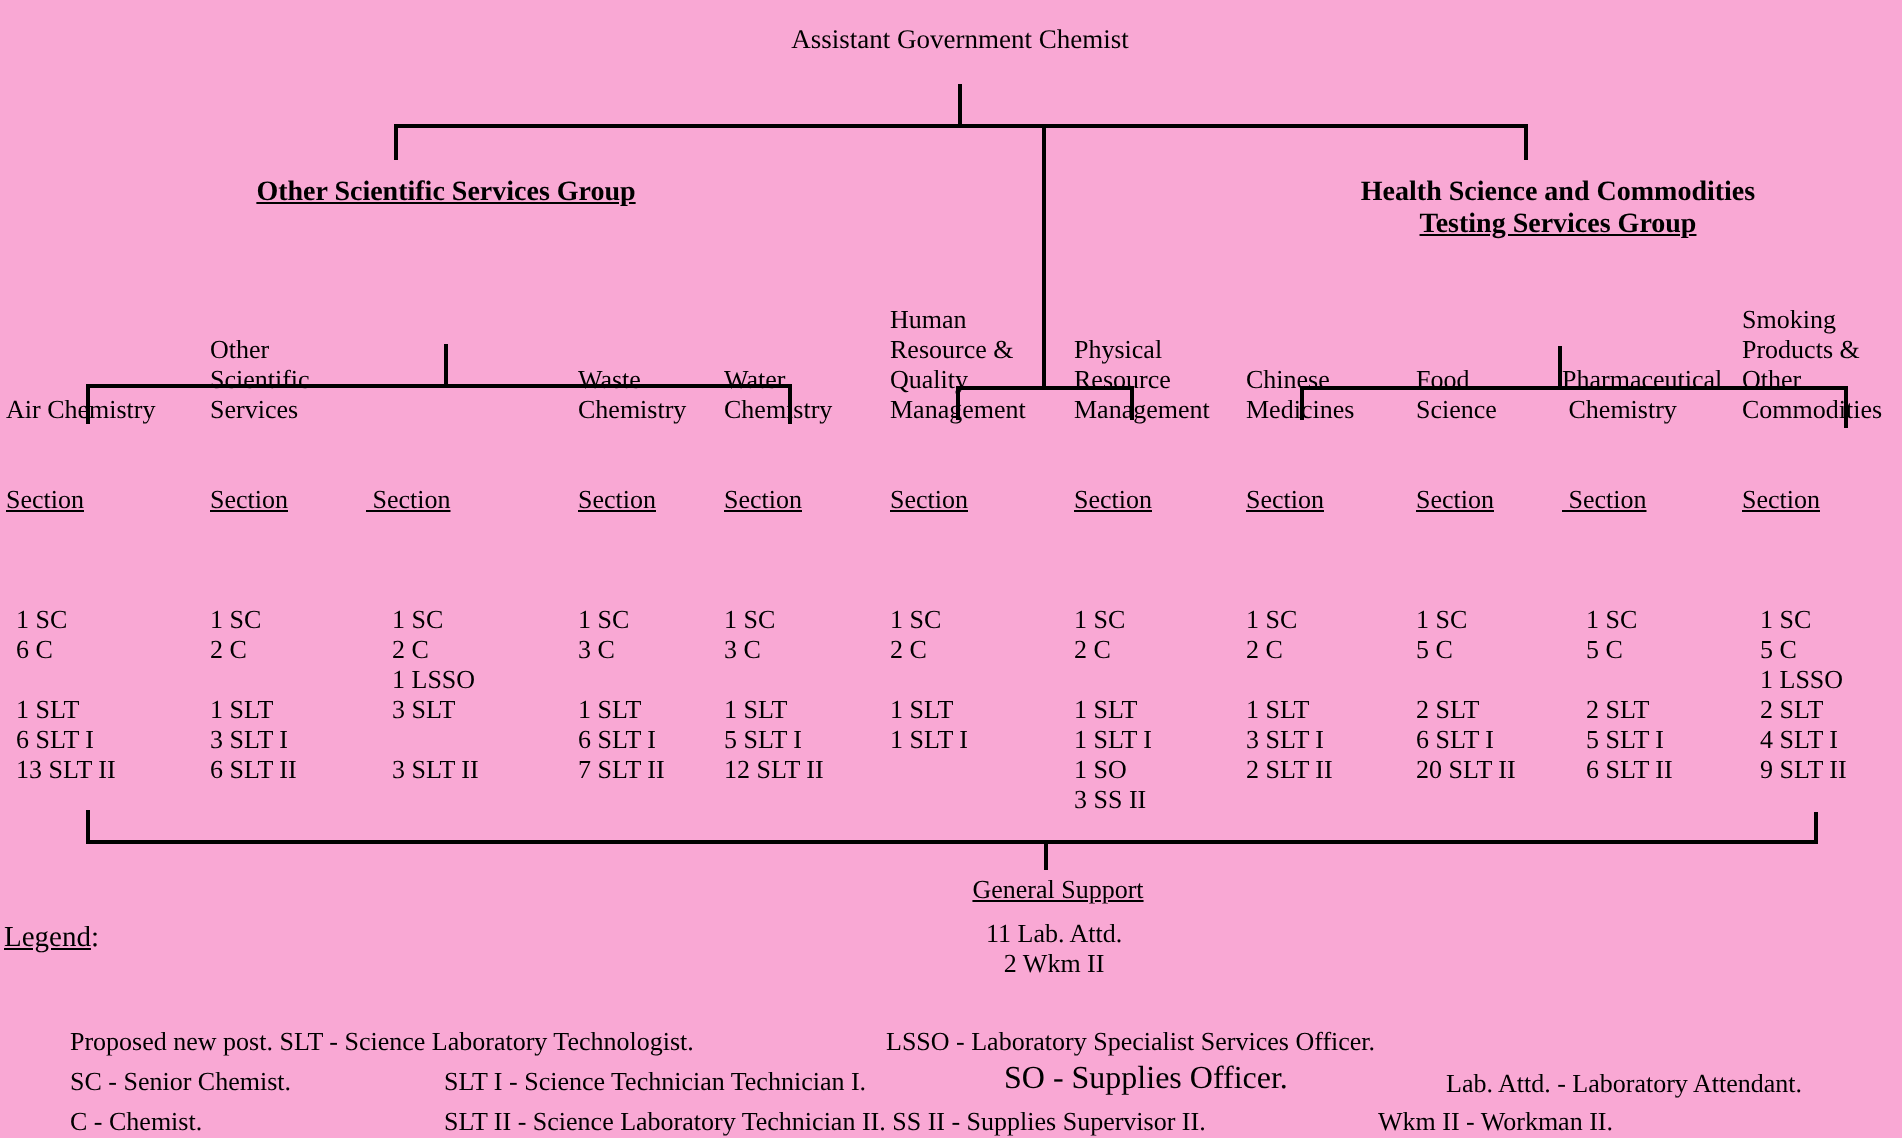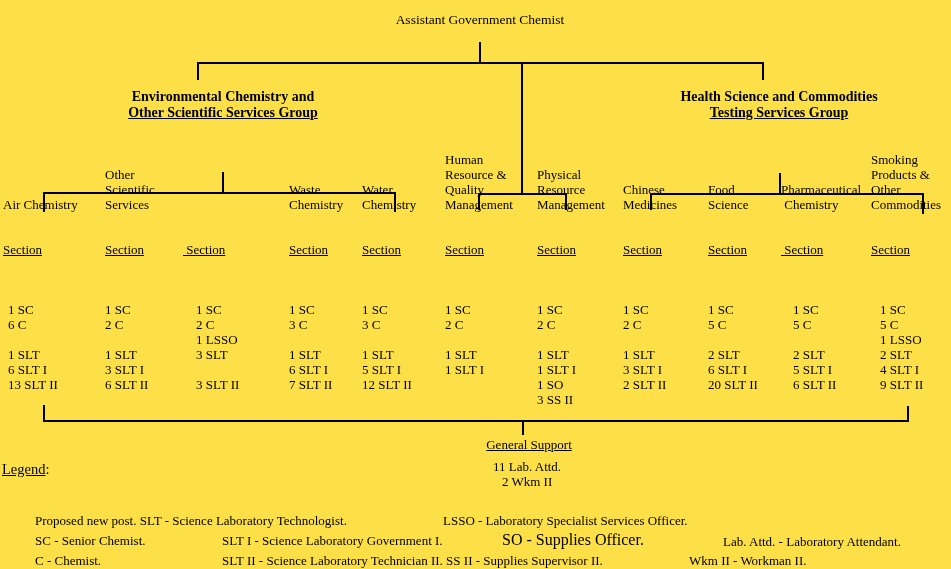--- a/index.html
+++ b/index.html
@@ -1,17 +1,17 @@
 <!DOCTYPE html>
 <html><head>
 <meta charset="utf-8">
 <style>
   html,body{margin:0;padding:0;background:#fff;}
   .canvas{
-    position:relative;width:951px;height:569px;background:#fde047;
+    position:relative;width:951px;height:569px;background:#f9a8d4;
     font-family:"Liberation Serif","DejaVu Serif",serif;color:#000;
     font-size:13px;overflow:hidden;
   }
   .ln{position:absolute;background:#000;}
   .h{height:2px}
   .v{width:2px}
   .u{text-decoration:underline}
   .root-title{position:absolute;left:360px;top:12px;width:240px;text-align:center;font-size:13.5px;}
   .group-title{position:absolute;width:240px;text-align:center;font-weight:bold;font-size:14px;line-height:16px;}
   .gt-env{left:103px;top:89px}
@@ -80,21 +80,20 @@
   <div class="ln v ln13"></div>
   <div class="ln h ln14"></div>
   <div class="ln v ln15"></div>
   <div class="ln v ln16"></div>
   <div class="ln h ln17"></div>
   <div class="ln v ln18"></div>
   <div class="ln v ln19"></div>
   <div class="ln v ln20"></div>
 
   <div class="group-title gt-env">
-    <div>Environmental Chemistry and</div>
     <div class="u">Other Scientific Services Group</div>
   </div>
   <div class="group-title gt-health">
     <div>Health Science and Commodities</div>
     <div class="u">Testing Services Group</div>
   </div>
 
   <div class="col c1">
     <div class="label">
       <div><div class="line">Air Chemistry</div></div>
@@ -172,20 +171,20 @@
     <div class="staff"><div class="line">1 SC</div><div class="line">5 C</div><div class="line">1 LSSO</div><div class="line">2 SLT</div><div class="line">4 SLT I</div><div class="line">9 SLT II</div></div>
   </div>
 
   <div class="gs-title u">General Support</div>
   <div class="gs-staff"><div class="line">11 Lab. Attd.</div><div class="line">2 Wkm II</div></div>
 
   <div class="legend-head"><span class="u">Legend</span><span>:</span></div>
   <span class="lg l1b">LSSO - Laboratory Specialist Services Officer.</span>
   <span class="lg l1a">Proposed new post. SLT - Science Laboratory Technologist.</span>
   <span class="lg l2a">SC - Senior Chemist.</span>
-  <span class="lg l2b">SLT I - Science Laboratory Government I.</span>
+  <span class="lg l2b">SLT I - Science Technician Technician I.</span>
   <span class="lg l2d">Lab. Attd. - Laboratory Attendant.</span>
   <span class="lg l2c">SO - Supplies Officer.</span>
   <span class="lg l3a">C - Chemist.</span>
   <span class="lg l3b">SLT II - Science Laboratory Technician II. SS II - Supplies Supervisor II.</span>
   <span class="lg l3c">Wkm II - Workman II.</span>
 
 </div>
 
 </body></html>

